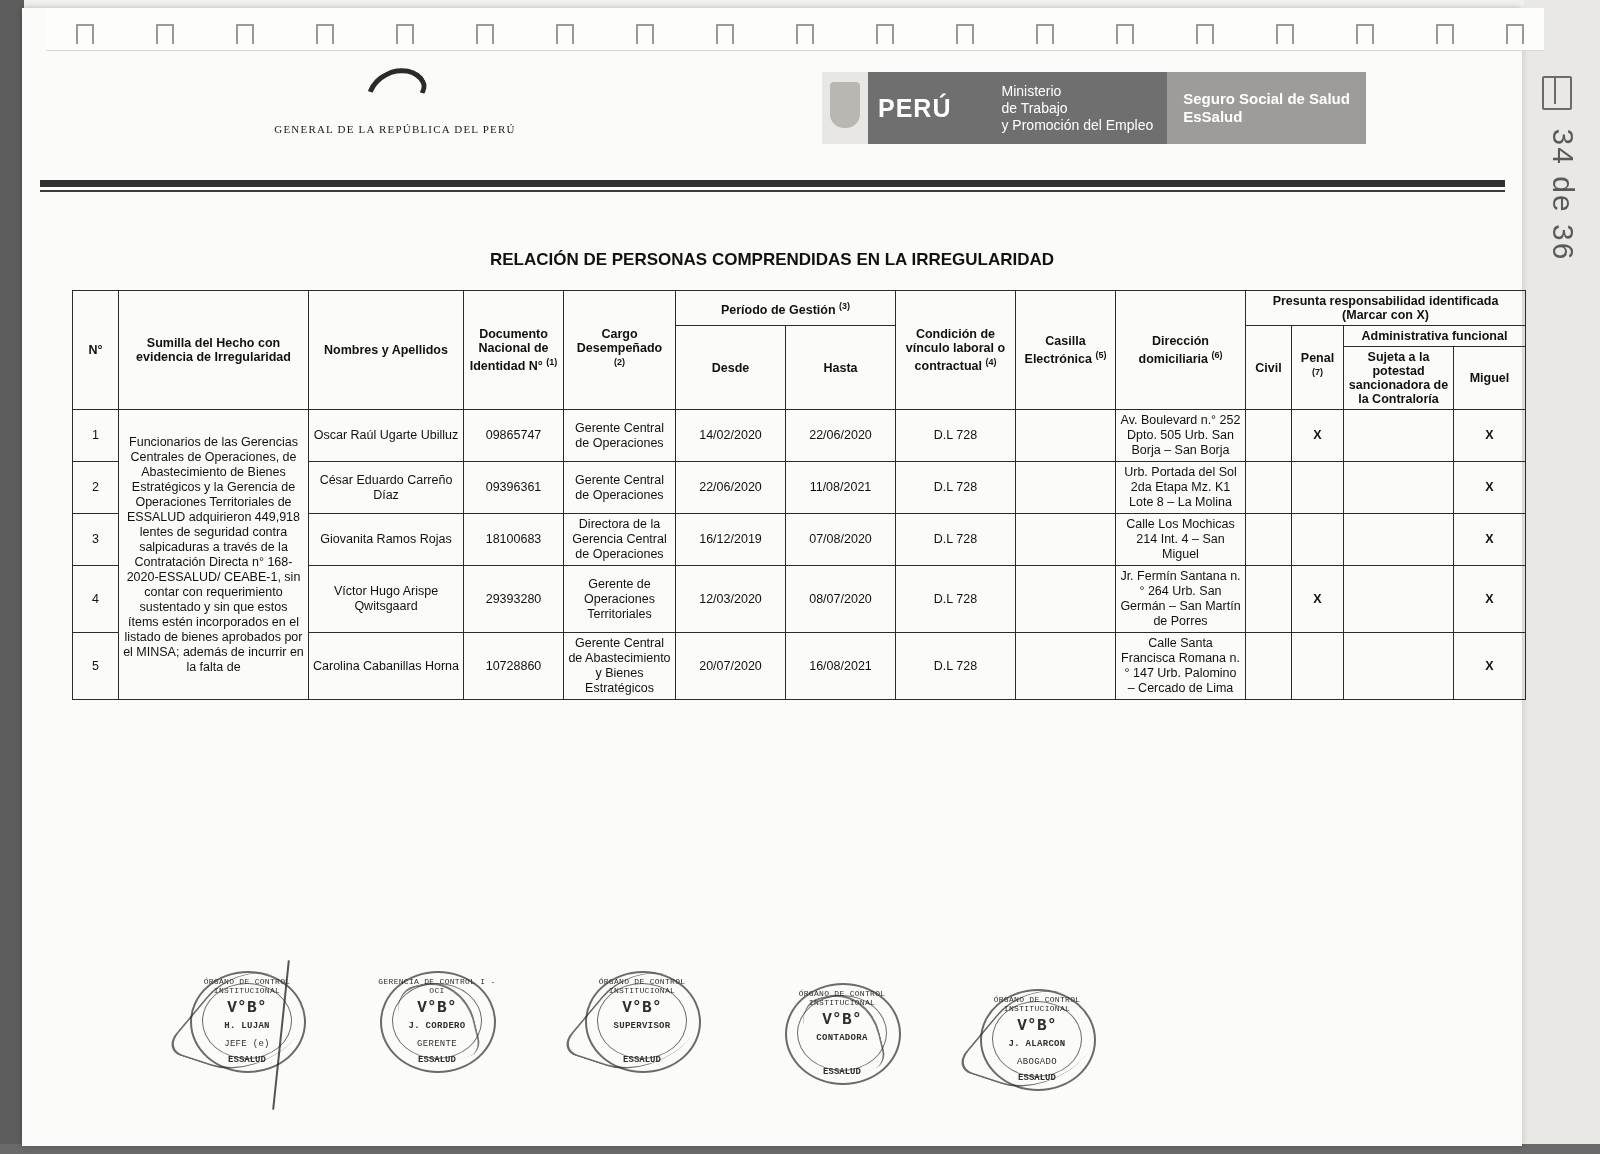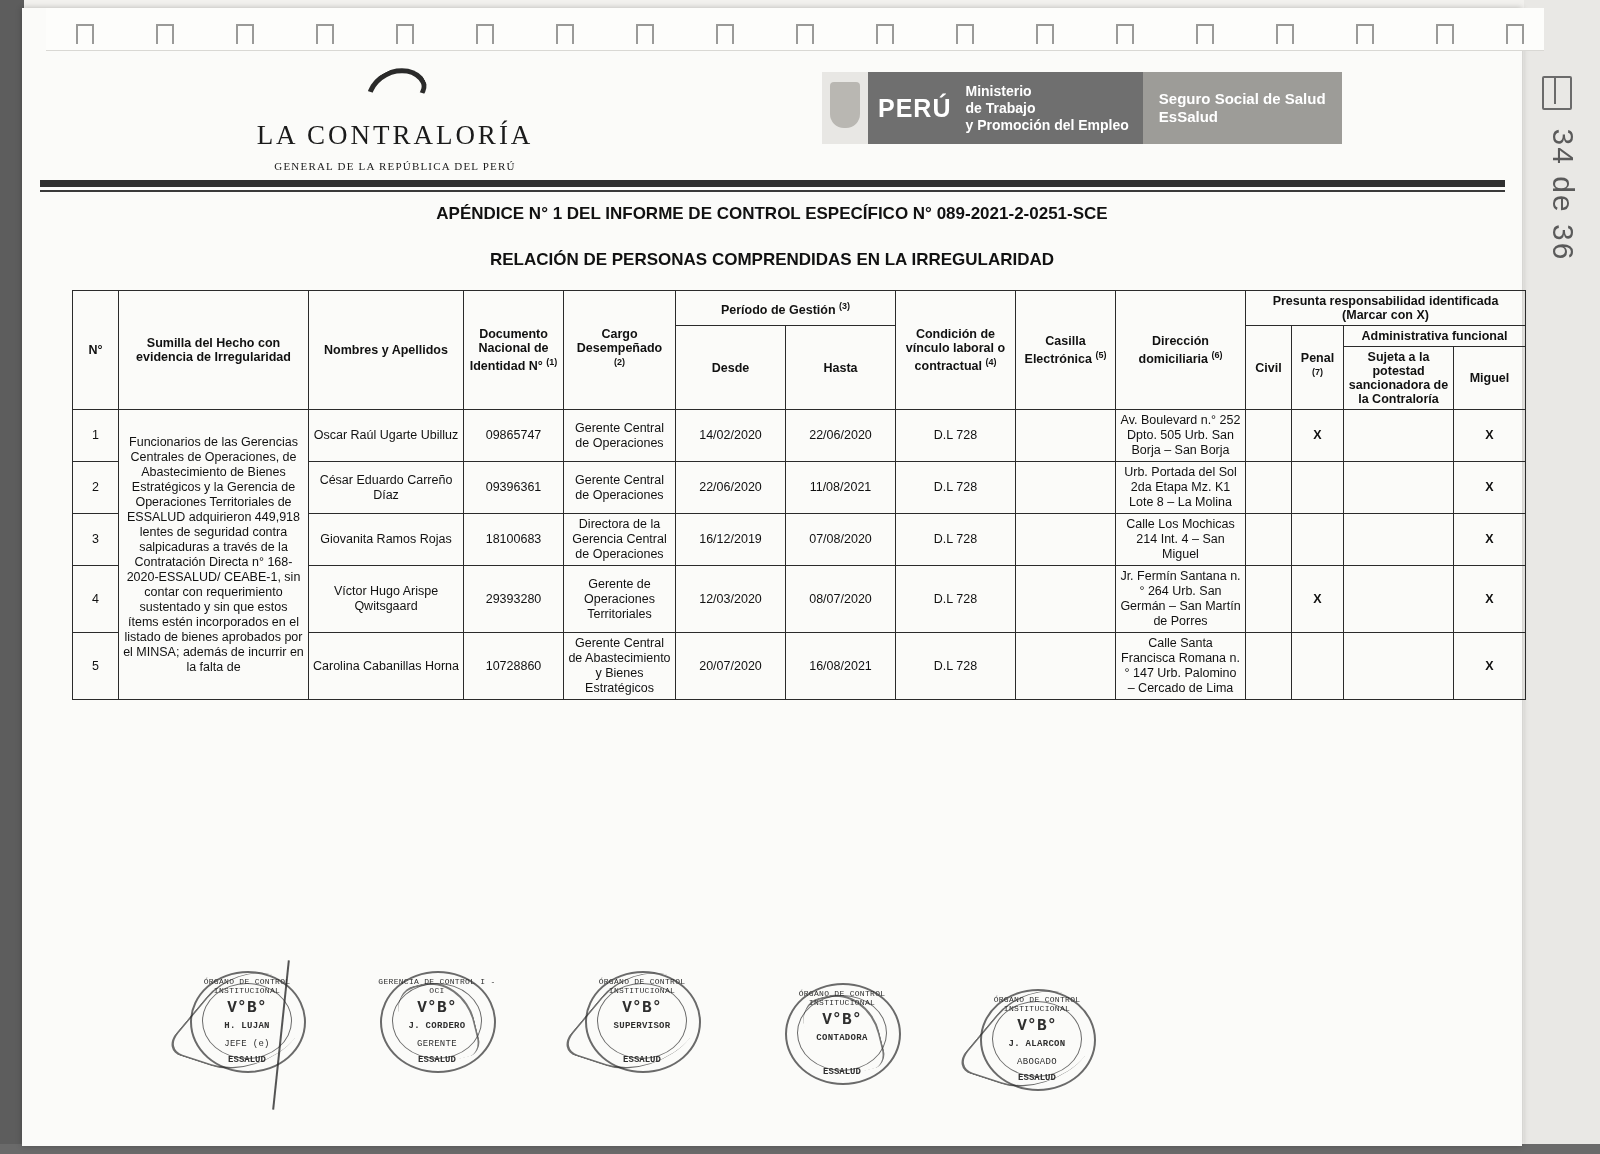--- a/index.html
+++ b/index.html
@@ -173,21 +173,22 @@
   }
   .gov-peru .peru-word {
     font-size: 25px;
     font-weight: bold;
     letter-spacing: 1px;
     margin-right: 14px;
   }
   .gov-peru .min-lines {
     font-size: 14px;
     line-height: 17px;
-    font-weight: bold;
+    font-weight: normal;
+    margin-left: 36px;
   }
   .gov-essalud {
     background: #9d9c98;
     color: #fff;
     display: flex;
     align-items: center;
     padding: 0 16px;
     font-size: 15px;
     line-height: 18px;
     font-weight: bold;
@@ -381,21 +382,20 @@
       <div class="hole" style="left:1150px"></div>
       <div class="hole" style="left:1230px"></div>
       <div class="hole" style="left:1310px"></div>
       <div class="hole" style="left:1390px"></div>
       <div class="hole" style="left:1460px"></div>
     </div>
 
     <div class="header">
       <div class="logo-contraloria">
         <div class="swoosh"></div>
-        <div class="t1">LA CONTRALORÍA</div>
         <div class="t2">GENERAL DE LA REPÚBLICA DEL PERÚ</div>
       </div>
 
       <div class="gov-block">
         <div class="gov-shield">
           <div class="crest"></div>
         </div>
         <div class="gov-peru">
           <div class="peru-word">PERÚ</div>
           <div class="min-lines">
@@ -409,21 +409,20 @@
             <div>Seguro Social de Salud</div>
             <div>EsSalud</div>
           </div>
         </div>
       </div>
     </div>
 
     <div class="rule-thick"></div>
     <div class="rule-thin"></div>
 
-    <div class="doc-title">APÉNDICE N° 1 DEL INFORME DE CONTROL ESPECÍFICO N° 089-2021-2-0251-SCE</div>
     <div class="doc-subtitle">RELACIÓN DE PERSONAS COMPRENDIDAS EN LA IRREGULARIDAD</div>
 
     <div class="table-wrap">
       <table class="main">
         <colgroup>
           <col style="width:46px">
           <col style="width:190px">
           <col style="width:155px">
           <col style="width:100px">
           <col style="width:112px">

